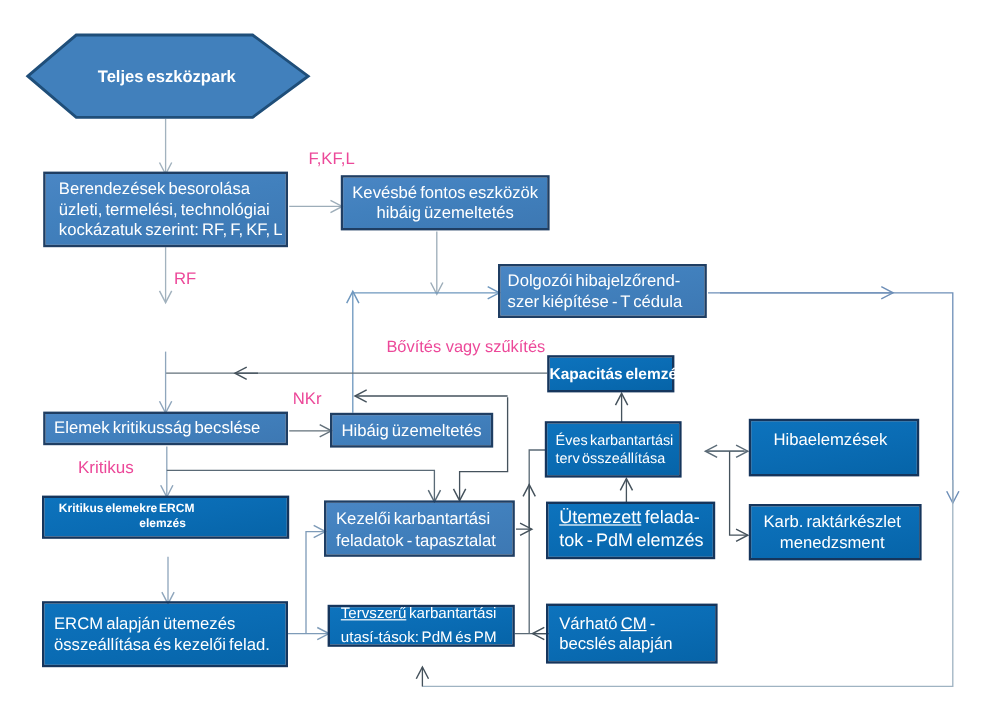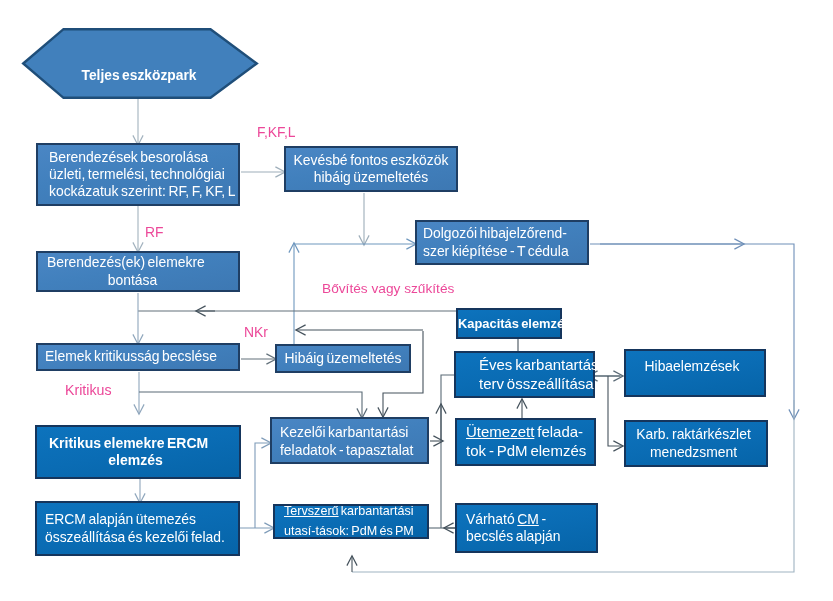--- a/index.html
+++ b/index.html
@@ -10,21 +10,21 @@
   #stage{position:relative;width:833px;height:601px;background:#fff;}
   #wires{position:absolute;left:0;top:0;width:833px;height:601px;}
   .node{position:absolute;box-sizing:border-box;color:#fff;
         display:flex;flex-direction:column;justify-content:center;
         line-height:1.235;letter-spacing:0px;word-spacing:-1.3px;}
   .node > span{white-space:nowrap;display:block;}
   .node.ctr{text-align:center;align-items:stretch;}
   .node.lft{text-align:left;align-items:stretch;}
   .node.mix{text-align:center;align-items:stretch;}
   .node.mix > span:first-child{text-align:left;}
-  .node.bold{font-weight:bold;margin-top:12px;}
+  .node.bold{font-weight:bold;}
   .hex{position:absolute;}
   .box-light{background:linear-gradient(170deg,#4a86c4 0%,#4180bd 45%,#3d78b3 100%);
              border:2px solid #1F3E63;}
   .box-dark{background:linear-gradient(170deg,#0d73bd 0%,#0a6cb4 50%,#0664a8 100%);
             border:2px solid #15355c;}
   .elabel{position:absolute;color:#ec4899;white-space:nowrap;}
   u{text-decoration:underline;text-underline-offset:1px;}
 </style>
 </head>
 <body>
@@ -115,47 +115,43 @@
   <div class="node ctr box-light" style="left:284px;top:146px;width:174px;height:46px;font-size:13.9px">
     <span>Kevésbé fontos eszközök</span>
     <span>hibáig üzemeltetés</span>
   </div>
 
   <div class="node lft box-light" style="left:415px;top:220px;width:174px;height:45px;font-size:13.9px;padding-left:6px">
     <span>Dolgozói hibajelzőrend-</span>
     <span>szer kiépítése - T cédula</span>
   </div>
 
-  <div class="node mix box-light" style="left:36px;top:251px;width:204px;height:41px;font-size:13.9px;padding-left:9px;padding-right:20px">
-    <span>Berendezés(ek) elemekre</span>
-    <span>bontása</span>
-  </div>
 
   <div class="node ctr bold box-dark" style="left:456px;top:296px;width:106px;height:31px;font-size:12.9px">
     <span>Kapacitás elemzés</span>
   </div>
 
   <div class="node ctr box-light" style="left:36px;top:343px;width:204px;height:28px;font-size:13.9px;padding-right:14px">
     <span>Elemek kritikusság becslése</span>
   </div>
 
   <div class="node ctr box-light" style="left:275px;top:344px;width:136px;height:29px;font-size:13.9px">
     <span>Hibáig üzemeltetés</span>
   </div>
 
-  <div class="node lft box-dark" style="left:454px;top:351px;width:141px;height:47px;font-size:15px;padding-left:23px">
+  <div class="node lft box-dark" style="left:454px;top:351px;width:114px;height:47px;font-size:12px;padding-left:7px">
     <span>Éves karbantartási</span>
     <span>terv összeállítása</span>
   </div>
 
   <div class="node ctr box-dark" style="left:624px;top:349px;width:142px;height:48px;font-size:13.9px;justify-content:flex-start;padding-top:7px;padding-right:6px">
     <span>Hibaelemzések</span>
   </div>
 
-  <div class="node mix bold box-dark" style="left:35px;top:413px;width:206px;height:54px;font-size:14px;padding-left:12px;padding-right:17px">
+  <div class="node mix bold box-dark" style="left:35px;top:413px;width:206px;height:36px;font-size:10px;padding-left:12px;padding-right:17px">
     <span>Kritikus elemekre ERCM</span>
     <span>elemzés</span>
   </div>
 
   <div class="node lft box-light" style="left:270px;top:417px;width:159px;height:47px;font-size:13.9px;padding-left:8px;padding-top:2px">
     <span>Kezelői karbantartási</span>
     <span>feladatok - tapasztalat</span>
   </div>
 
   <div class="node lft box-dark" style="left:455px;top:418px;width:141px;height:48px;font-size:15px;padding-left:9px">

